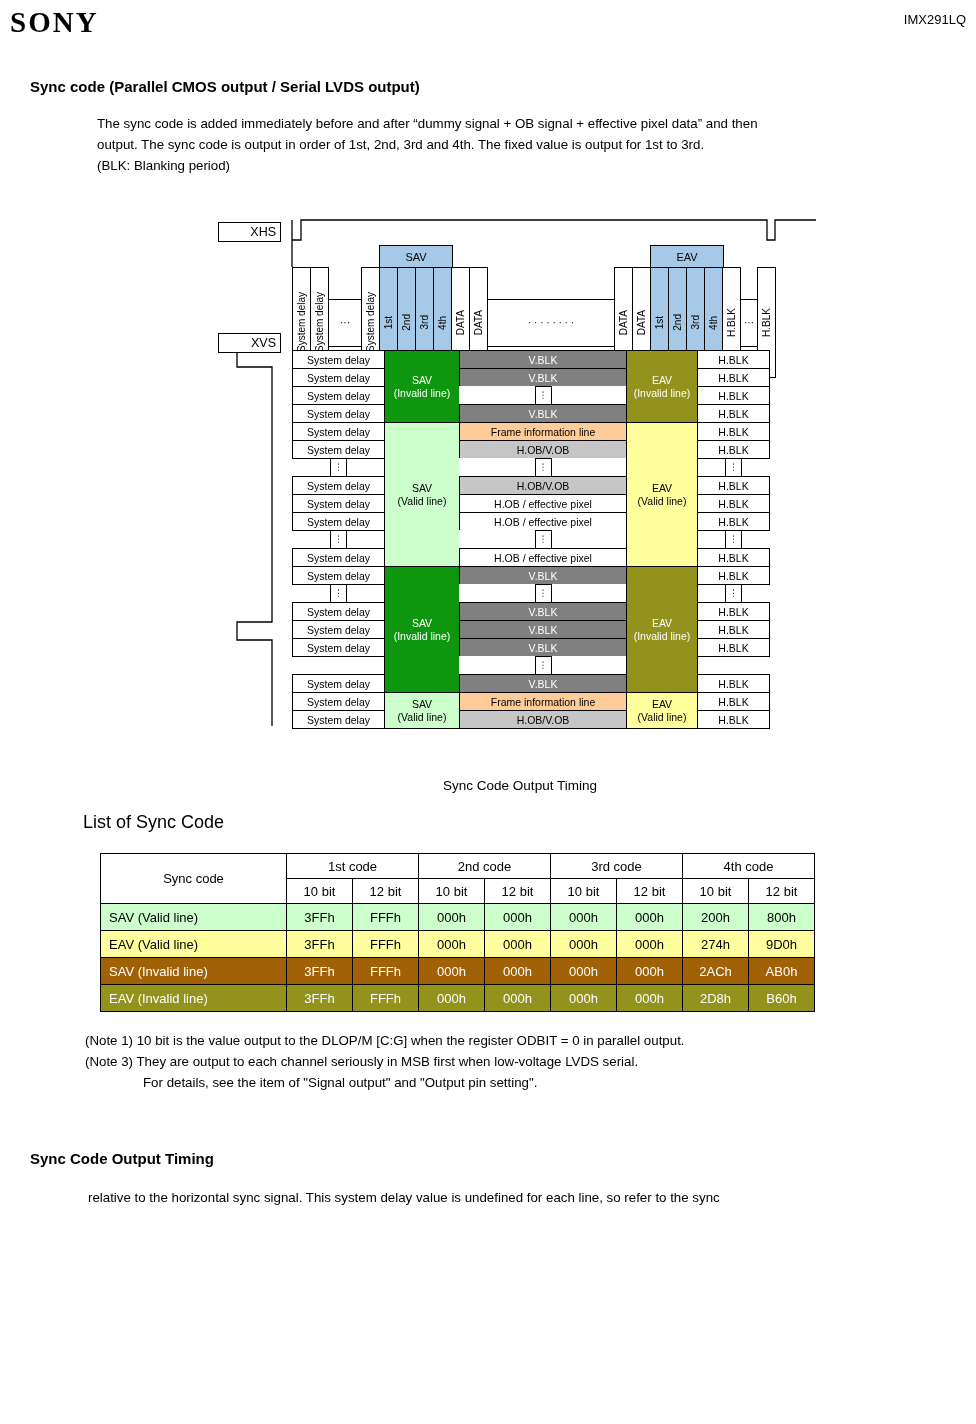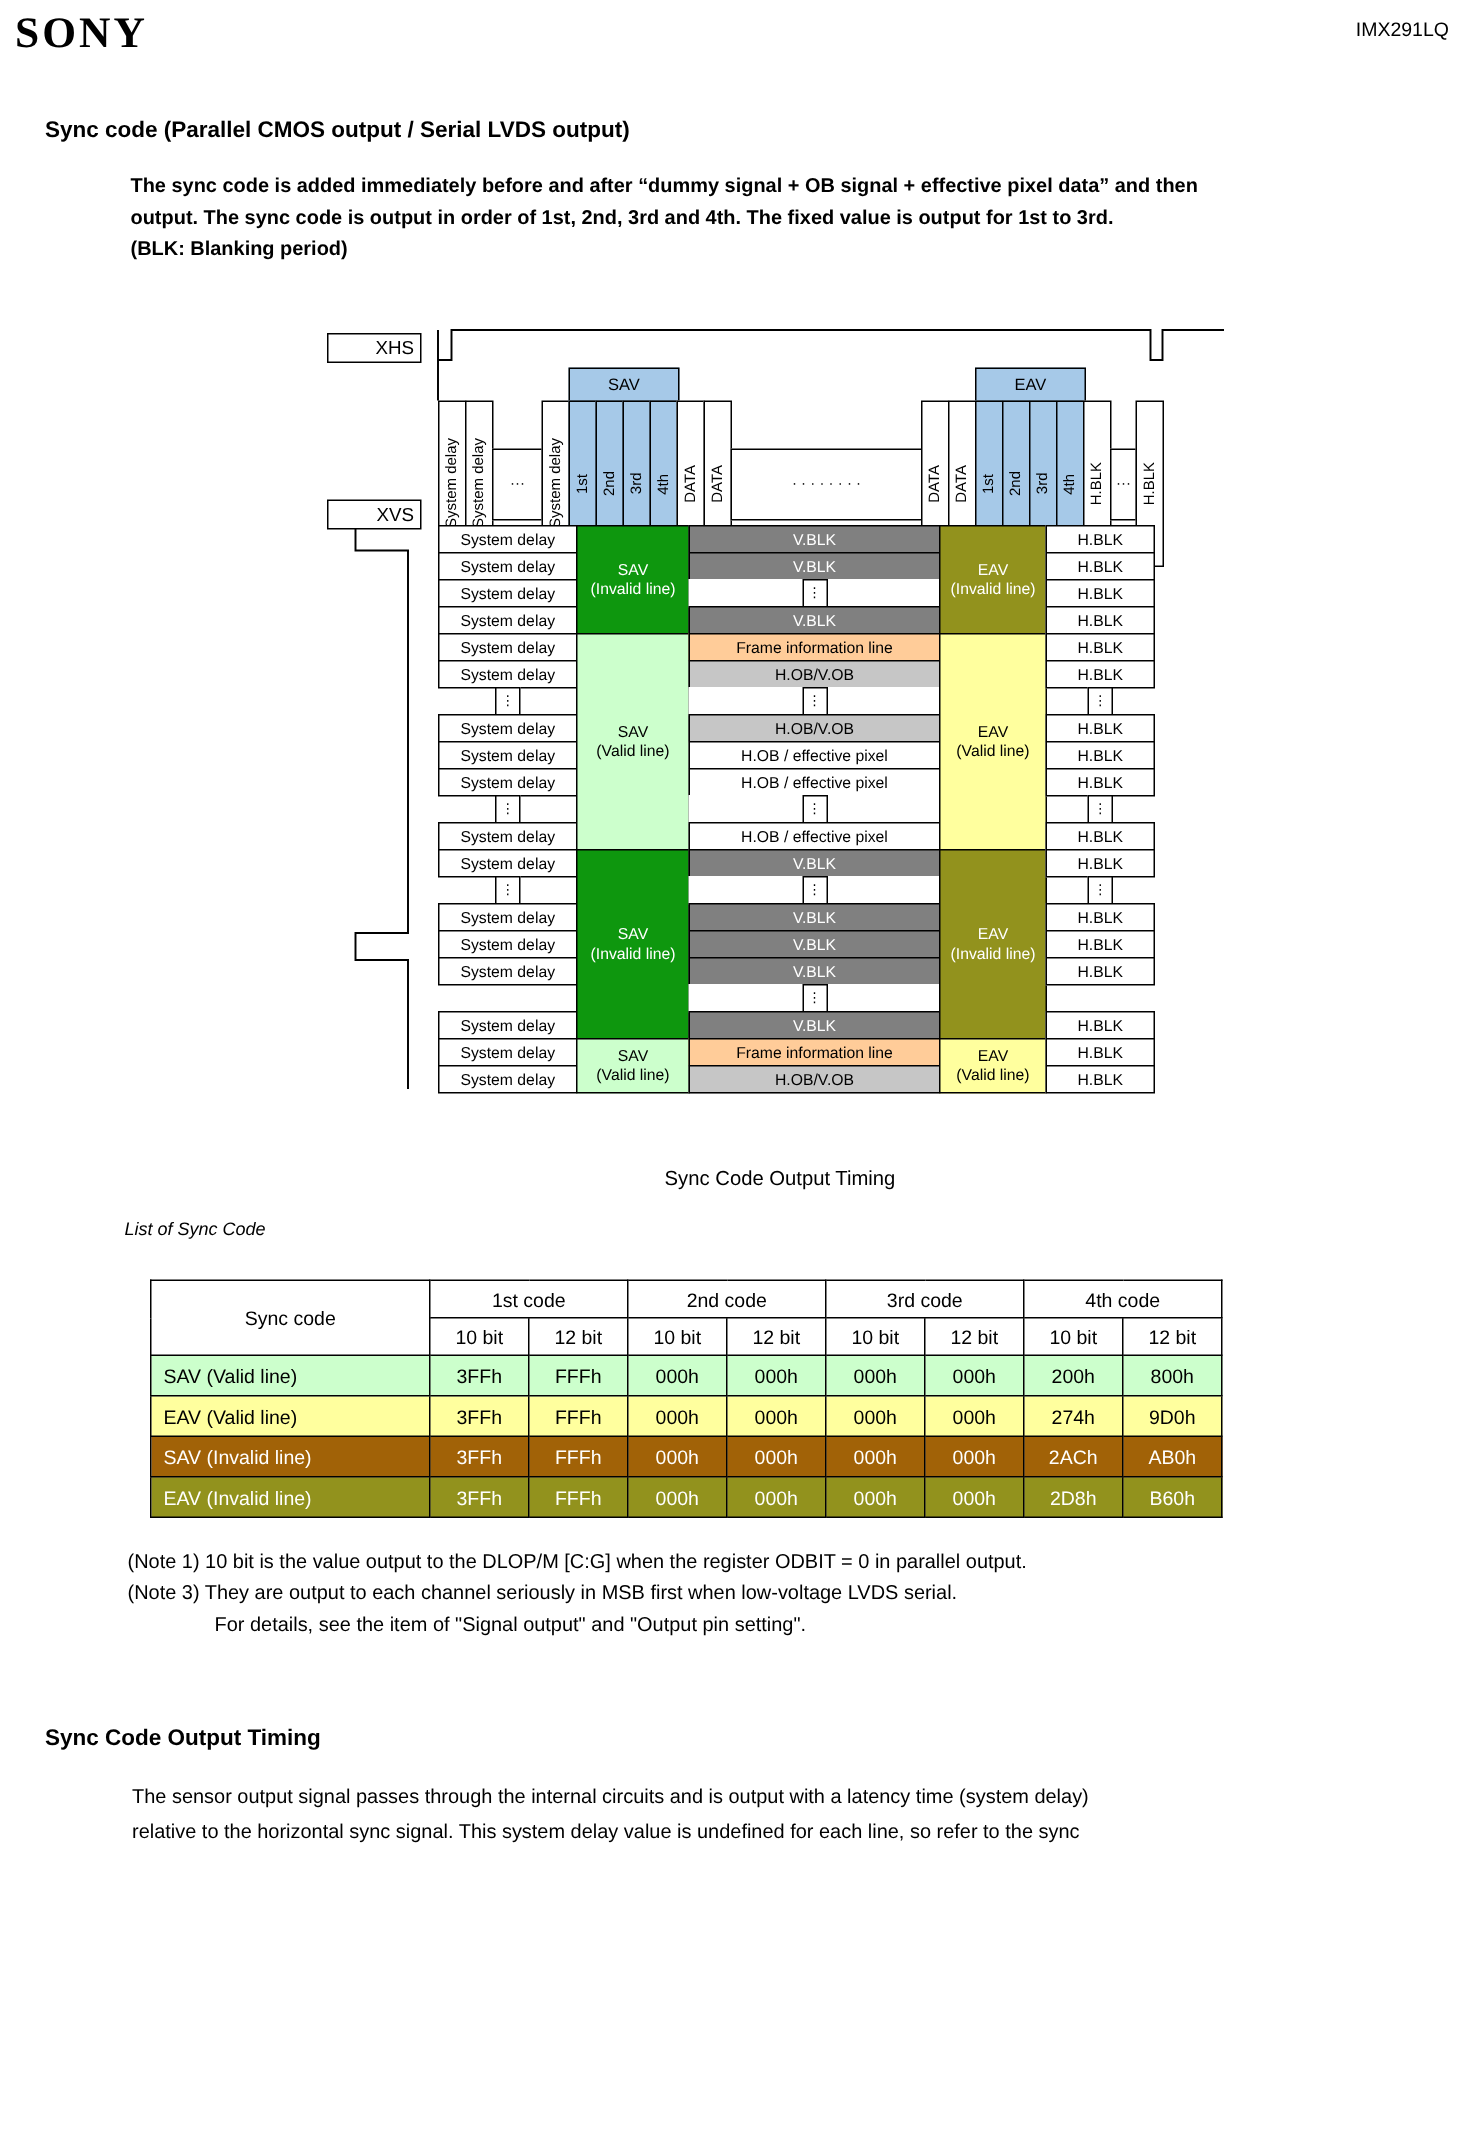--- a/index.html
+++ b/index.html
@@ -49,40 +49,40 @@
   
   #synctable{border-collapse:collapse;font-size:13px;}
   #synctable td,#synctable th{border:1px solid #000;text-align:center;
                               font-weight:normal;padding:0;box-sizing:border-box;}
   #synctable th{height:25px;}
   #synctable td{height:27px;}
   #synctable .rowlabel{text-align:left;padding-left:8px;width:186px;}
   #synctable .vcol{width:66px;}
   
   .caption{font-size:13.5px;}
-  .subhead{font-size:12px;font-style:italic;}
+  .subhead{font-size:18px;}
   
   #do-strip{left:253px;top:1375px;display:flex;height:38px;border:1px solid #000;box-sizing:content-box;}
   .doseg{border-left:1px solid #000;box-sizing:border-box;display:flex;
          align-items:center;justify-content:center;font-size:10.5px;}
   .doseg:first-child{border-left:none;}
   .doseg .vtxt{writing-mode:vertical-rl;transform:rotate(180deg);font-size:10px;}
   svg{position:absolute;left:0;top:0;pointer-events:none;}
   .sd-label{font-size:11px;}
   .plainlabel{font-size:12.5px;}
 </style>
 </head>
 <body>
 <div id="page">
 
 <div class="abs" id="brand">SONY</div>
 <div class="abs" id="docid">IMX291LQ</div>
 
 <div class="abs h1" style="top:78px;">Sync code (Parallel CMOS output / Serial LVDS output)</div>
-<div class="abs body-block" style="left:87px;top:113px;width:880px;font-weight:bold;" id="para1">
+<div class="abs body-block" style="left:97px;top:113px;width:880px;" id="para1">
       <div>The sync code is added immediately before and after “dummy signal + OB signal + effective pixel data” and then</div>
       <div>output. The sync code is output in order of 1st, 2nd, 3rd and 4th. The fixed value is output for 1st to 3rd.</div>
       <div>(BLK: Blanking period)</div>
     </div>
 
 <div class="abs siglabel" style="left:218px;top:222px;">XHS</div>
 <div class="abs siglabel" style="left:218px;top:333px;">XVS</div>
 
 <div class="abs codehdr" style="left:379px;top:245px;background:var(--blue);">SAV</div>
 <div class="abs codehdr" style="left:650px;top:245px;background:var(--blue);">EAV</div>
@@ -391,21 +391,20 @@
     </table>
 
 <div class="abs body-block" style="left:85px;top:1030px;width:880px;" id="notes">
       <div>(Note 1) 10 bit is the value output to the DLOP/M [C:G] when the register ODBIT = 0 in parallel output.</div>
       <div>(Note 3) They are output to each channel seriously in MSB first when low-voltage LVDS serial.</div>
       <div style="padding-left: 58px;">For details, see the item of "Signal output" and "Output pin setting".</div>
     </div>
 
 <div class="abs h1" style="top:1150px;">Sync Code Output Timing</div>
 <div class="abs body-block" style="left:88px;top:1186px;width:880px;line-height:23px;" id="para2">
-      <div>The sensor output signal passes through the internal circuits and is output with a latency time (system delay)</div>
       <div>relative to the horizontal sync signal. This system delay value is undefined for each line, so refer to the sync</div>
     </div>
 
 <div class="abs plainlabel" style="left:205px;top:1292px;width:44px;text-align:left;">XHS</div>
 <div class="abs plainlabel" style="left:205px;top:1386px;width:44px;text-align:left;">DO</div>
 <div class="abs sd-label" style="left:402px;top:1342px;">System Delay</div>
 
 <div class="abs" id="do-strip">
       <div class="doseg" style="width: 32px; background: rgb(255, 255, 255);"></div>
       <div class="doseg" style="width: 17px; background: rgb(166, 201, 232);">

